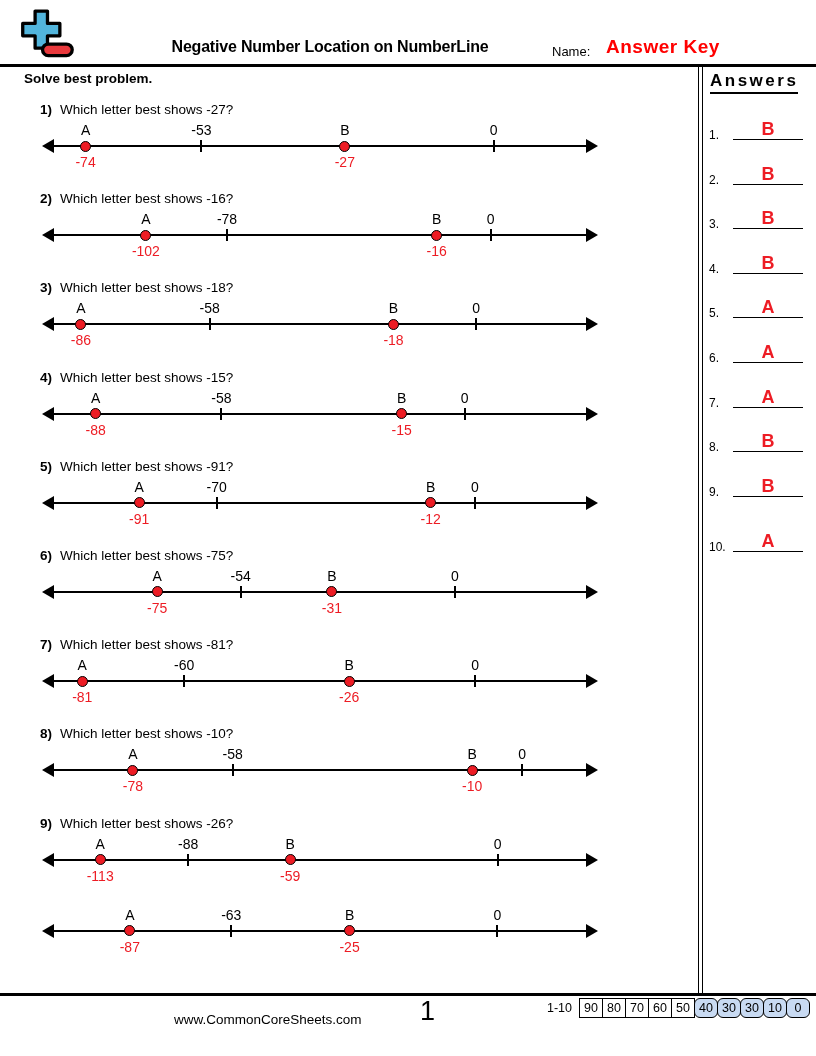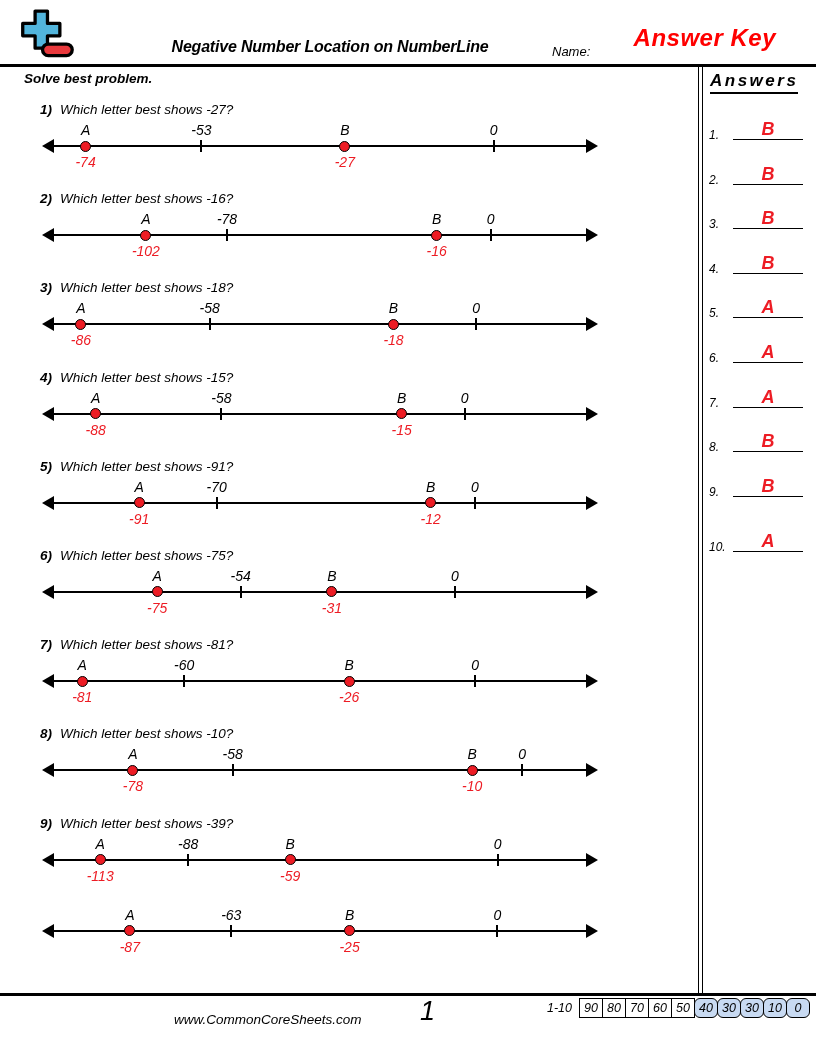--- a/index.html
+++ b/index.html
@@ -2,29 +2,29 @@
 <html style="--red: #ed1c24; --key-red: #ff0000; --logo-blue: #52b5dc; --logo-red: #e8393d; --shade: #c8daf2;"><head>
 <meta charset="utf-8">
 <style>
   :root{
     --red:#ed1c24; --key-red:#ff0000; --logo-blue:#52b5dc; --logo-red:#e8393d;
     --shade:#c8daf2; --ink:#000;
   }
   *{margin:0;padding:0;box-sizing:border-box;}
   html,body{background:#fff;}
   body{font-family:"Liberation Sans","DejaVu Sans",sans-serif;color:var(--ink);}
-  .page{position:relative;width:816px;height:1056px;background:#fff;overflow:hidden;font-style:italic;}
+  .page{position:relative;width:816px;height:1056px;background:#fff;overflow:hidden;}
 
   
   .logo{position:absolute;left:12px;top:8px;}
   .title{position:absolute;left:130px;top:38px;width:400px;text-align:center;
          font-size:16px;font-weight:bold;letter-spacing:-0.2px;}
   .name-label{position:absolute;left:552px;top:44px;font-size:13px;}
-  .name-value{position:absolute;left:606px;top:24px;width:170px;text-align:right;
-              font-size:24px;font-weight:bold;color:var(--key-red);letter-spacing:0.5px;}
+  .name-value{position:absolute;left:606px;top:36px;width:170px;text-align:left;
+              font-size:19px;font-weight:bold;color:var(--key-red);letter-spacing:0.5px;}
   .header-rule{position:absolute;left:0;top:64px;width:816px;height:3px;background:var(--ink);}
   .instructions{position:absolute;left:24px;top:71px;font-size:13.5px;font-weight:bold;}
 
   
   .problems{position:absolute;left:0;top:97px;width:698px;}
   .problem{height:89.2px;padding-top:4px;}
   .qrow{display:flex;padding-left:26px;line-height:18px;font-size:13.5px;}
   .qnum{width:26px;text-align:right;font-weight:bold;margin-right:8px;flex:none;}
   .qtext{}
   .nl{position:relative;margin:4px 0 0 58px;width:524px;height:46px;}
@@ -312,21 +312,21 @@
           </div>
           <div class="pt" style="left: 88.5714%;">
             <div class="pt-top">0</div>
             <div class="tickmark"></div>
           </div>
         </div>
       </div>
       <div class="problem">
         <div class="qrow">
           <span class="qnum">9)</span>
-          <span class="qtext">Which letter best shows -39?</span>
+          <span class="qtext">Which letter best shows -26?</span>
         </div>
         <div class="nl">
           <div class="nl-line"></div>
           <div class="arrow left"></div>
           <div class="arrow right"></div>
           <div class="pt" style="left: 8.05369%;">
             <div class="pt-top">A</div>
             <div class="dot"></div>
             <div class="pt-bottom">-113</div>
           </div>

